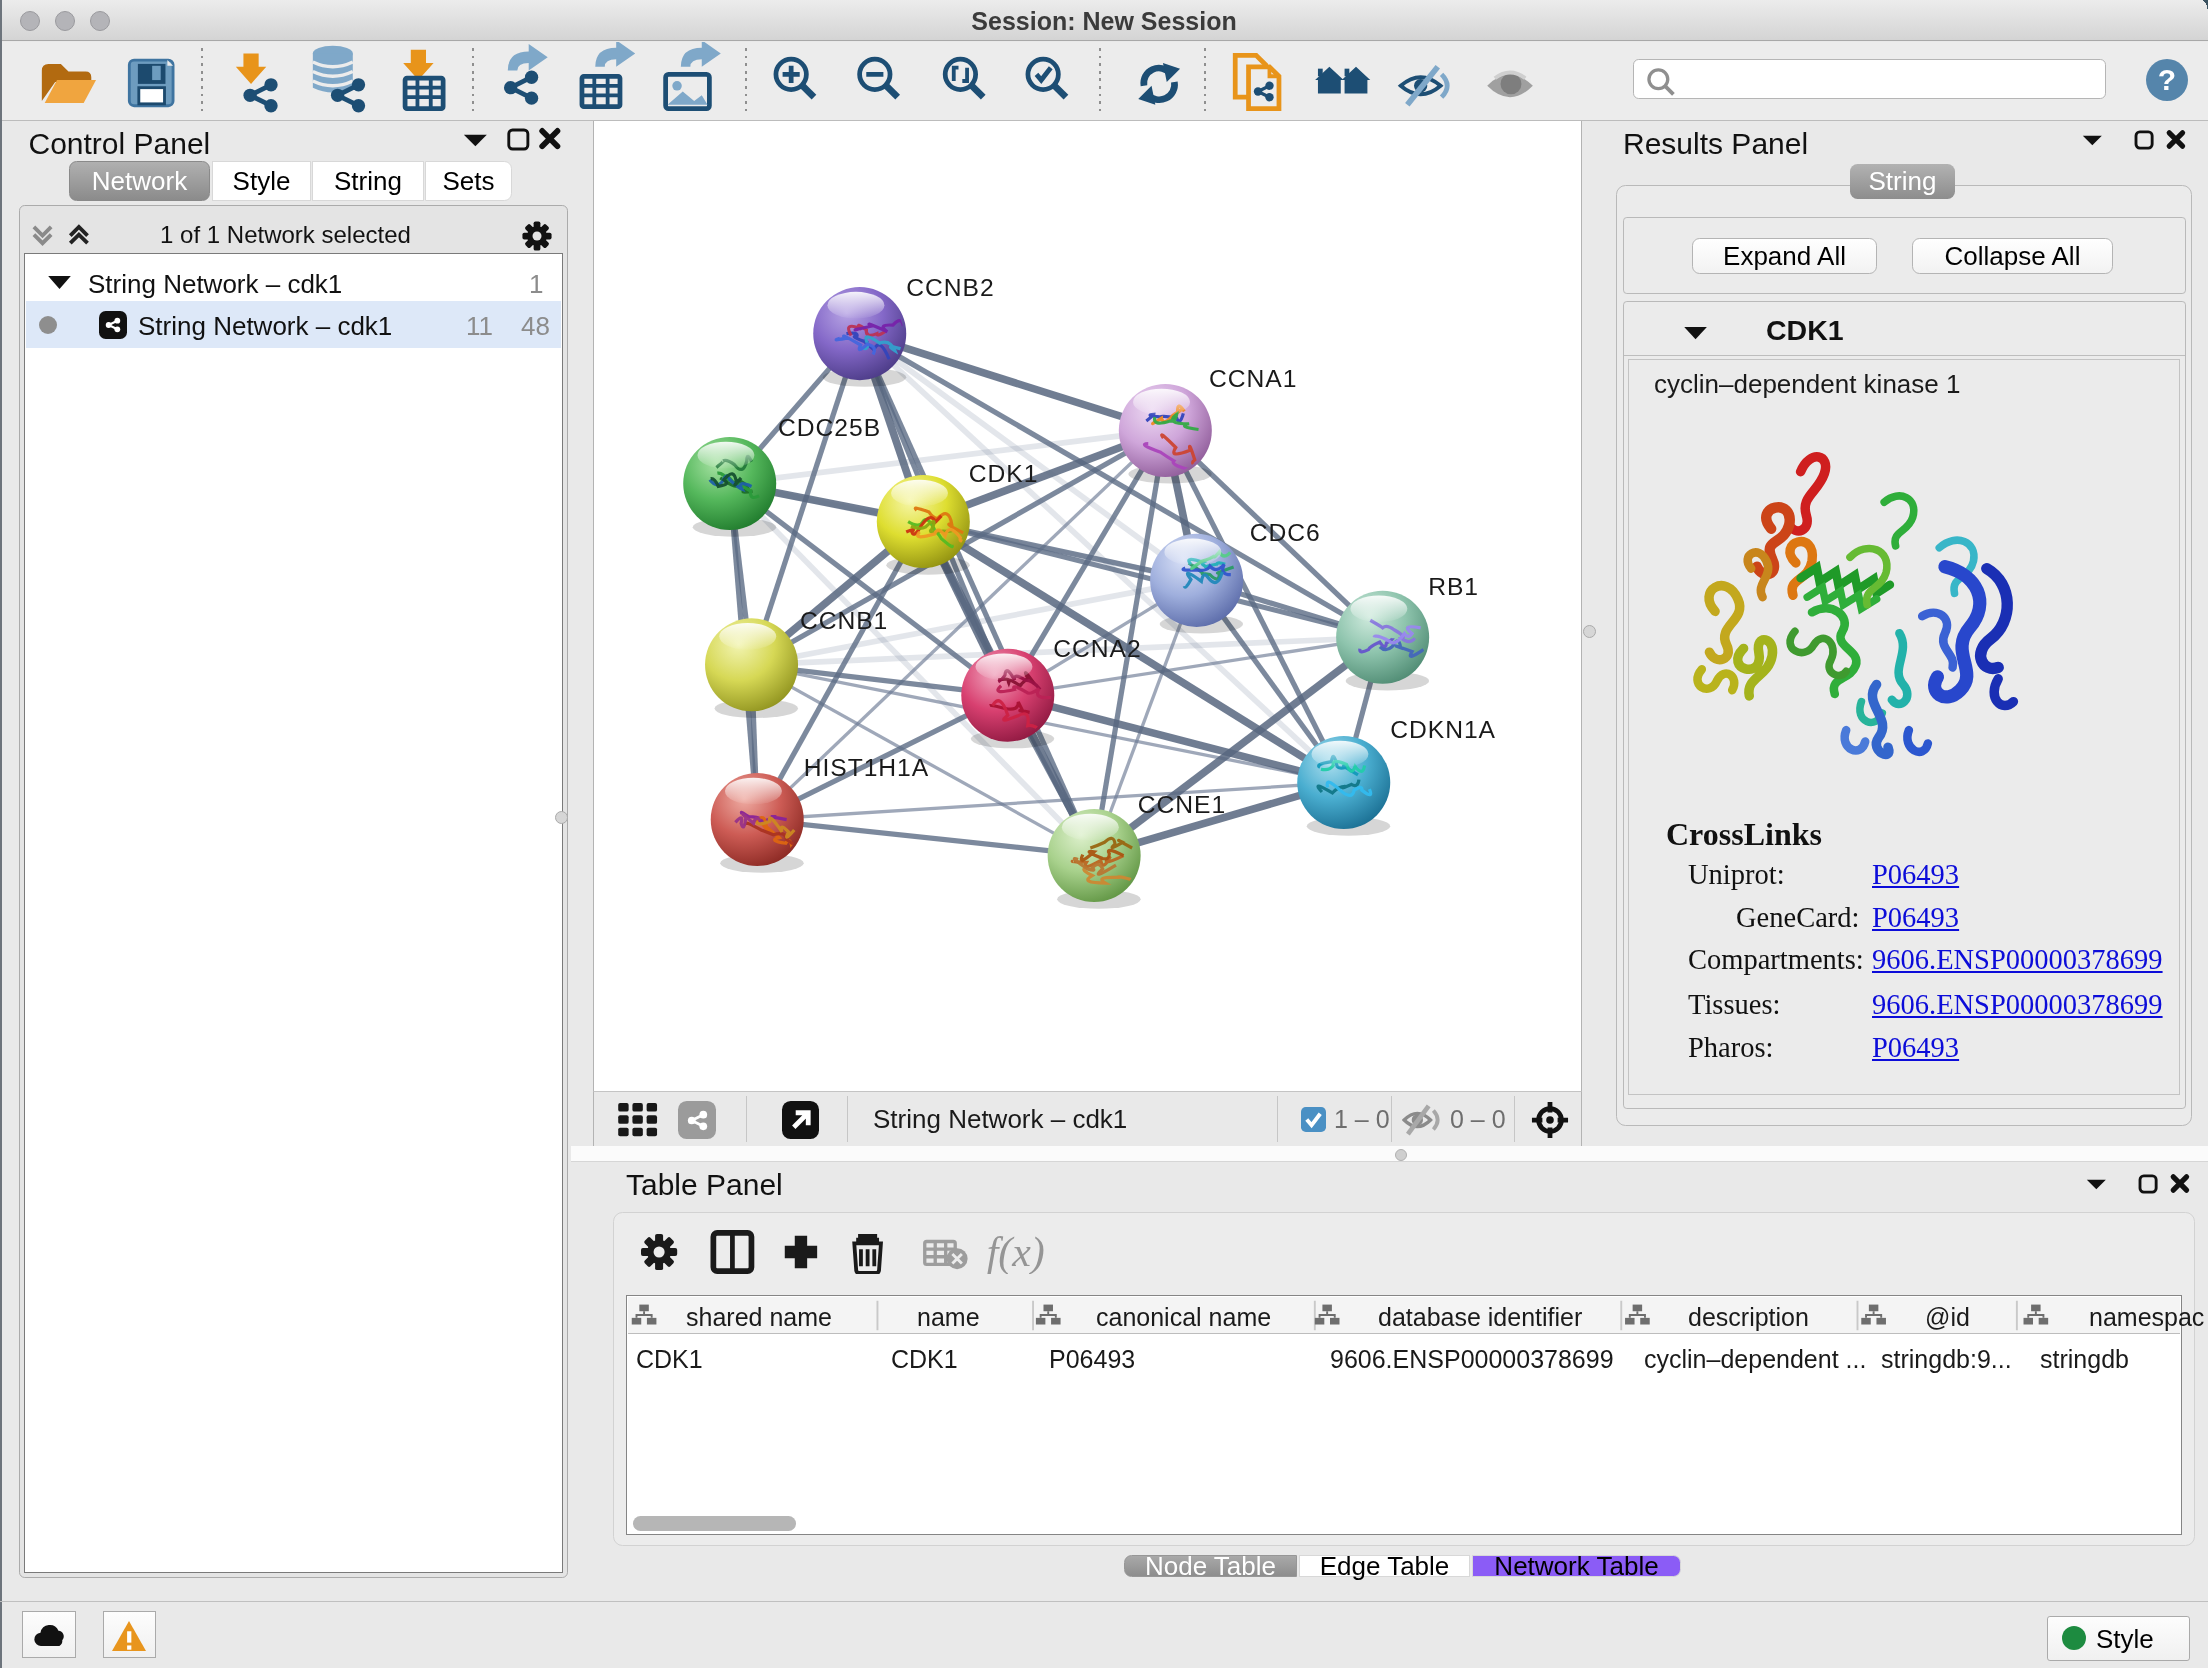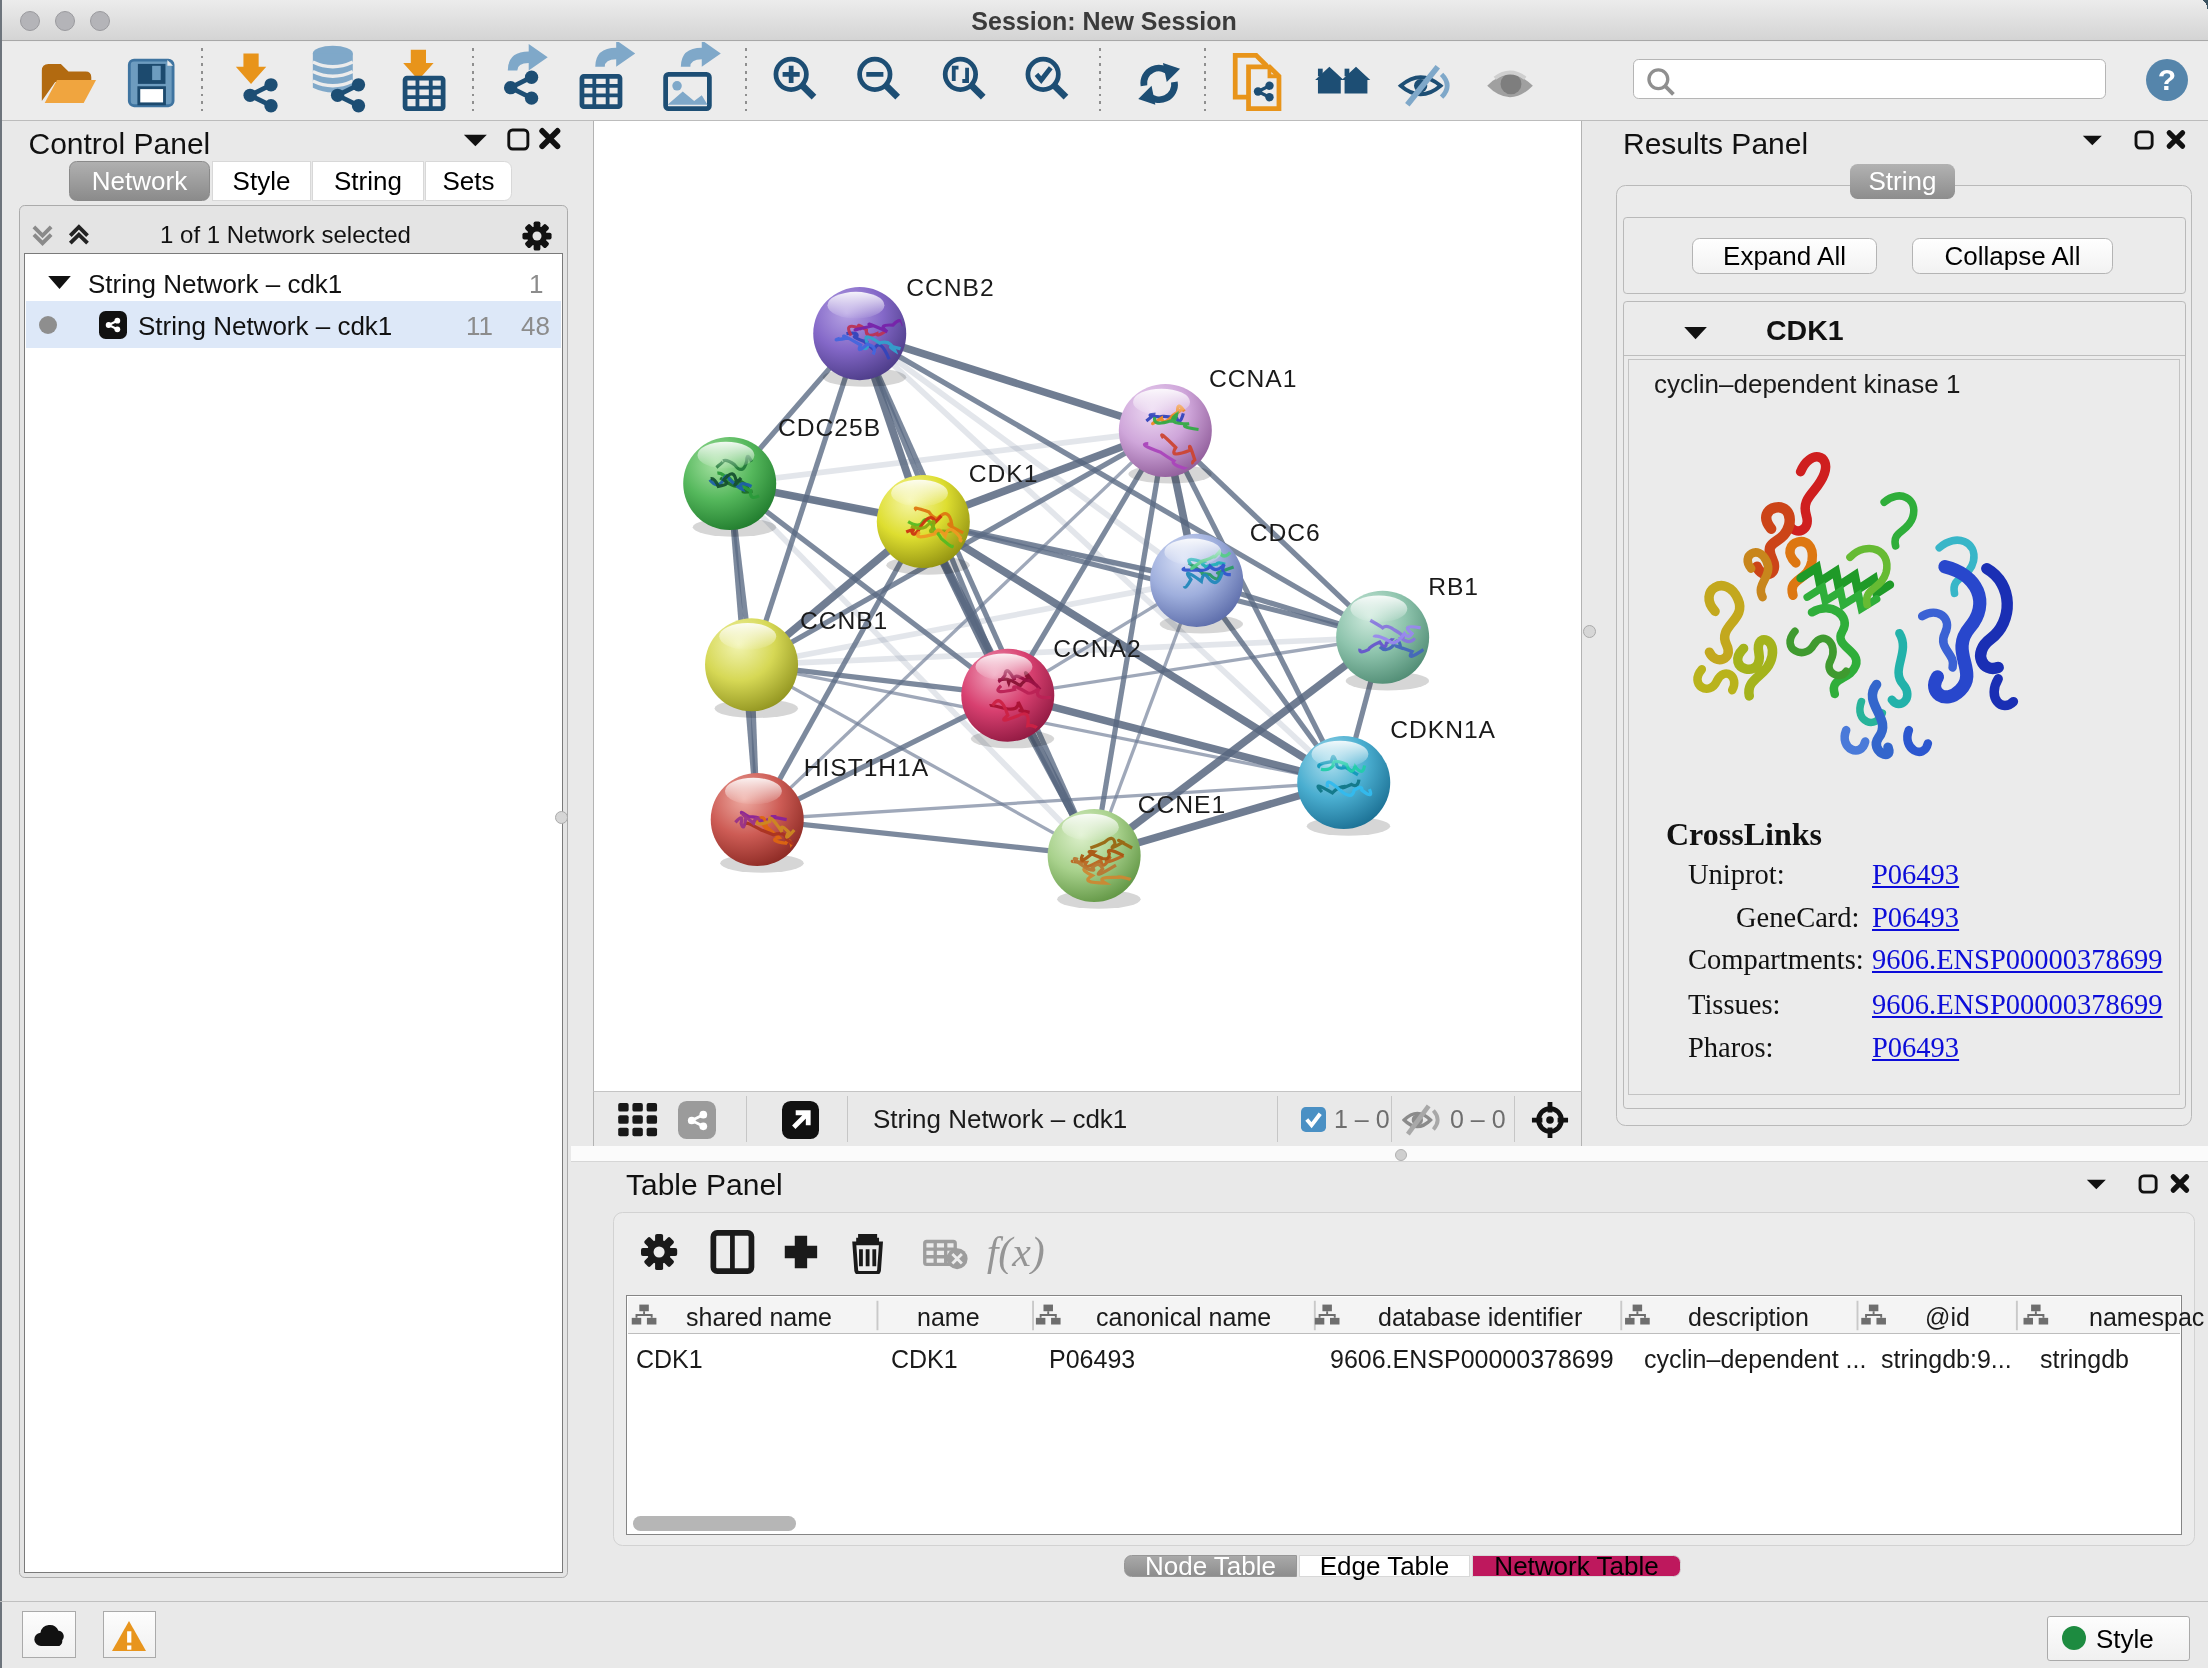--- a/index.html
+++ b/index.html
@@ -633,21 +633,21 @@
 <div class="ab hdrcell" style="left:636px;top:1345px">CDK1</div>
 <div class="ab hdrcell" style="left:891px;top:1345px">CDK1</div>
 <div class="ab hdrcell" style="left:1049px;top:1345px">P06493</div>
 <div class="ab hdrcell" style="left:1330px;top:1345px">9606.ENSP00000378699</div>
 <div class="ab hdrcell" style="left:1644px;top:1345px">cyclin–dependent ...</div>
 <div class="ab hdrcell" style="left:1881px;top:1345px">stringdb:9...</div>
 <div class="ab hdrcell" style="left:2040px;top:1345px">stringdb</div>
 <div class="ab" style="left:633px;top:1516px;width:163px;height:15px;border-radius:7.6px;background:#b6b6b6"></div>
 <div class="ab seg" style="left:1124px;top:1555px;width:173px;border-radius:7.6px 0 0 7.6px;background:linear-gradient(#a9a9a9,#8d8d8d);color:#fff;border:1px solid #979797">Node Table</div>
 <div class="ab seg" style="left:1299px;top:1555px;width:171px;background:#fff;color:#000;border:1px solid #d8d8d8">Edge Table</div>
-<div class="ab seg" style="left:1472px;top:1555px;width:209px;border-radius:0 7.6px 7.6px 0;background:#be185d;color:#000;border:1px solid #d8d8d8">Network Table</div>
+<div class="ab seg" style="left:1472px;top:1555px;width:209px;border-radius:0 7.6px 7.6px 0;background:#8b5cf6;color:#000;border:1px solid #d8d8d8">Network Table</div>
 
 <div class="ab statusline"></div>
 <div class="ab sbtn" style="left:22px;top:1611px;width:54px;height:47px"></div>
 <svg class="ab" style="left:31px;top:1623px" width="36" height="25" xmlns="http://www.w3.org/2000/svg" viewBox="0 0 38 26">
     <path fill="#111" d="M11,24 a7,7 0 0 1 -1,-14 a10,10 0 0 1 19,-2 a6,6 0 0 1 4,10 a6,6 0 0 1 -3,6 Z"></path>
   </svg>
 <div class="ab sbtn" style="left:103px;top:1611px;width:53px;height:47px"></div>
 <svg class="ab" style="left:110px;top:1619px" width="38" height="34" xmlns="http://www.w3.org/2000/svg" viewBox="0 0 40 36">
     <path d="M20,2 L38,34 L2,34 Z" fill="#e8951d"></path>
     <rect x="18" y="13" width="4.5" height="12" fill="#fff"></rect>

